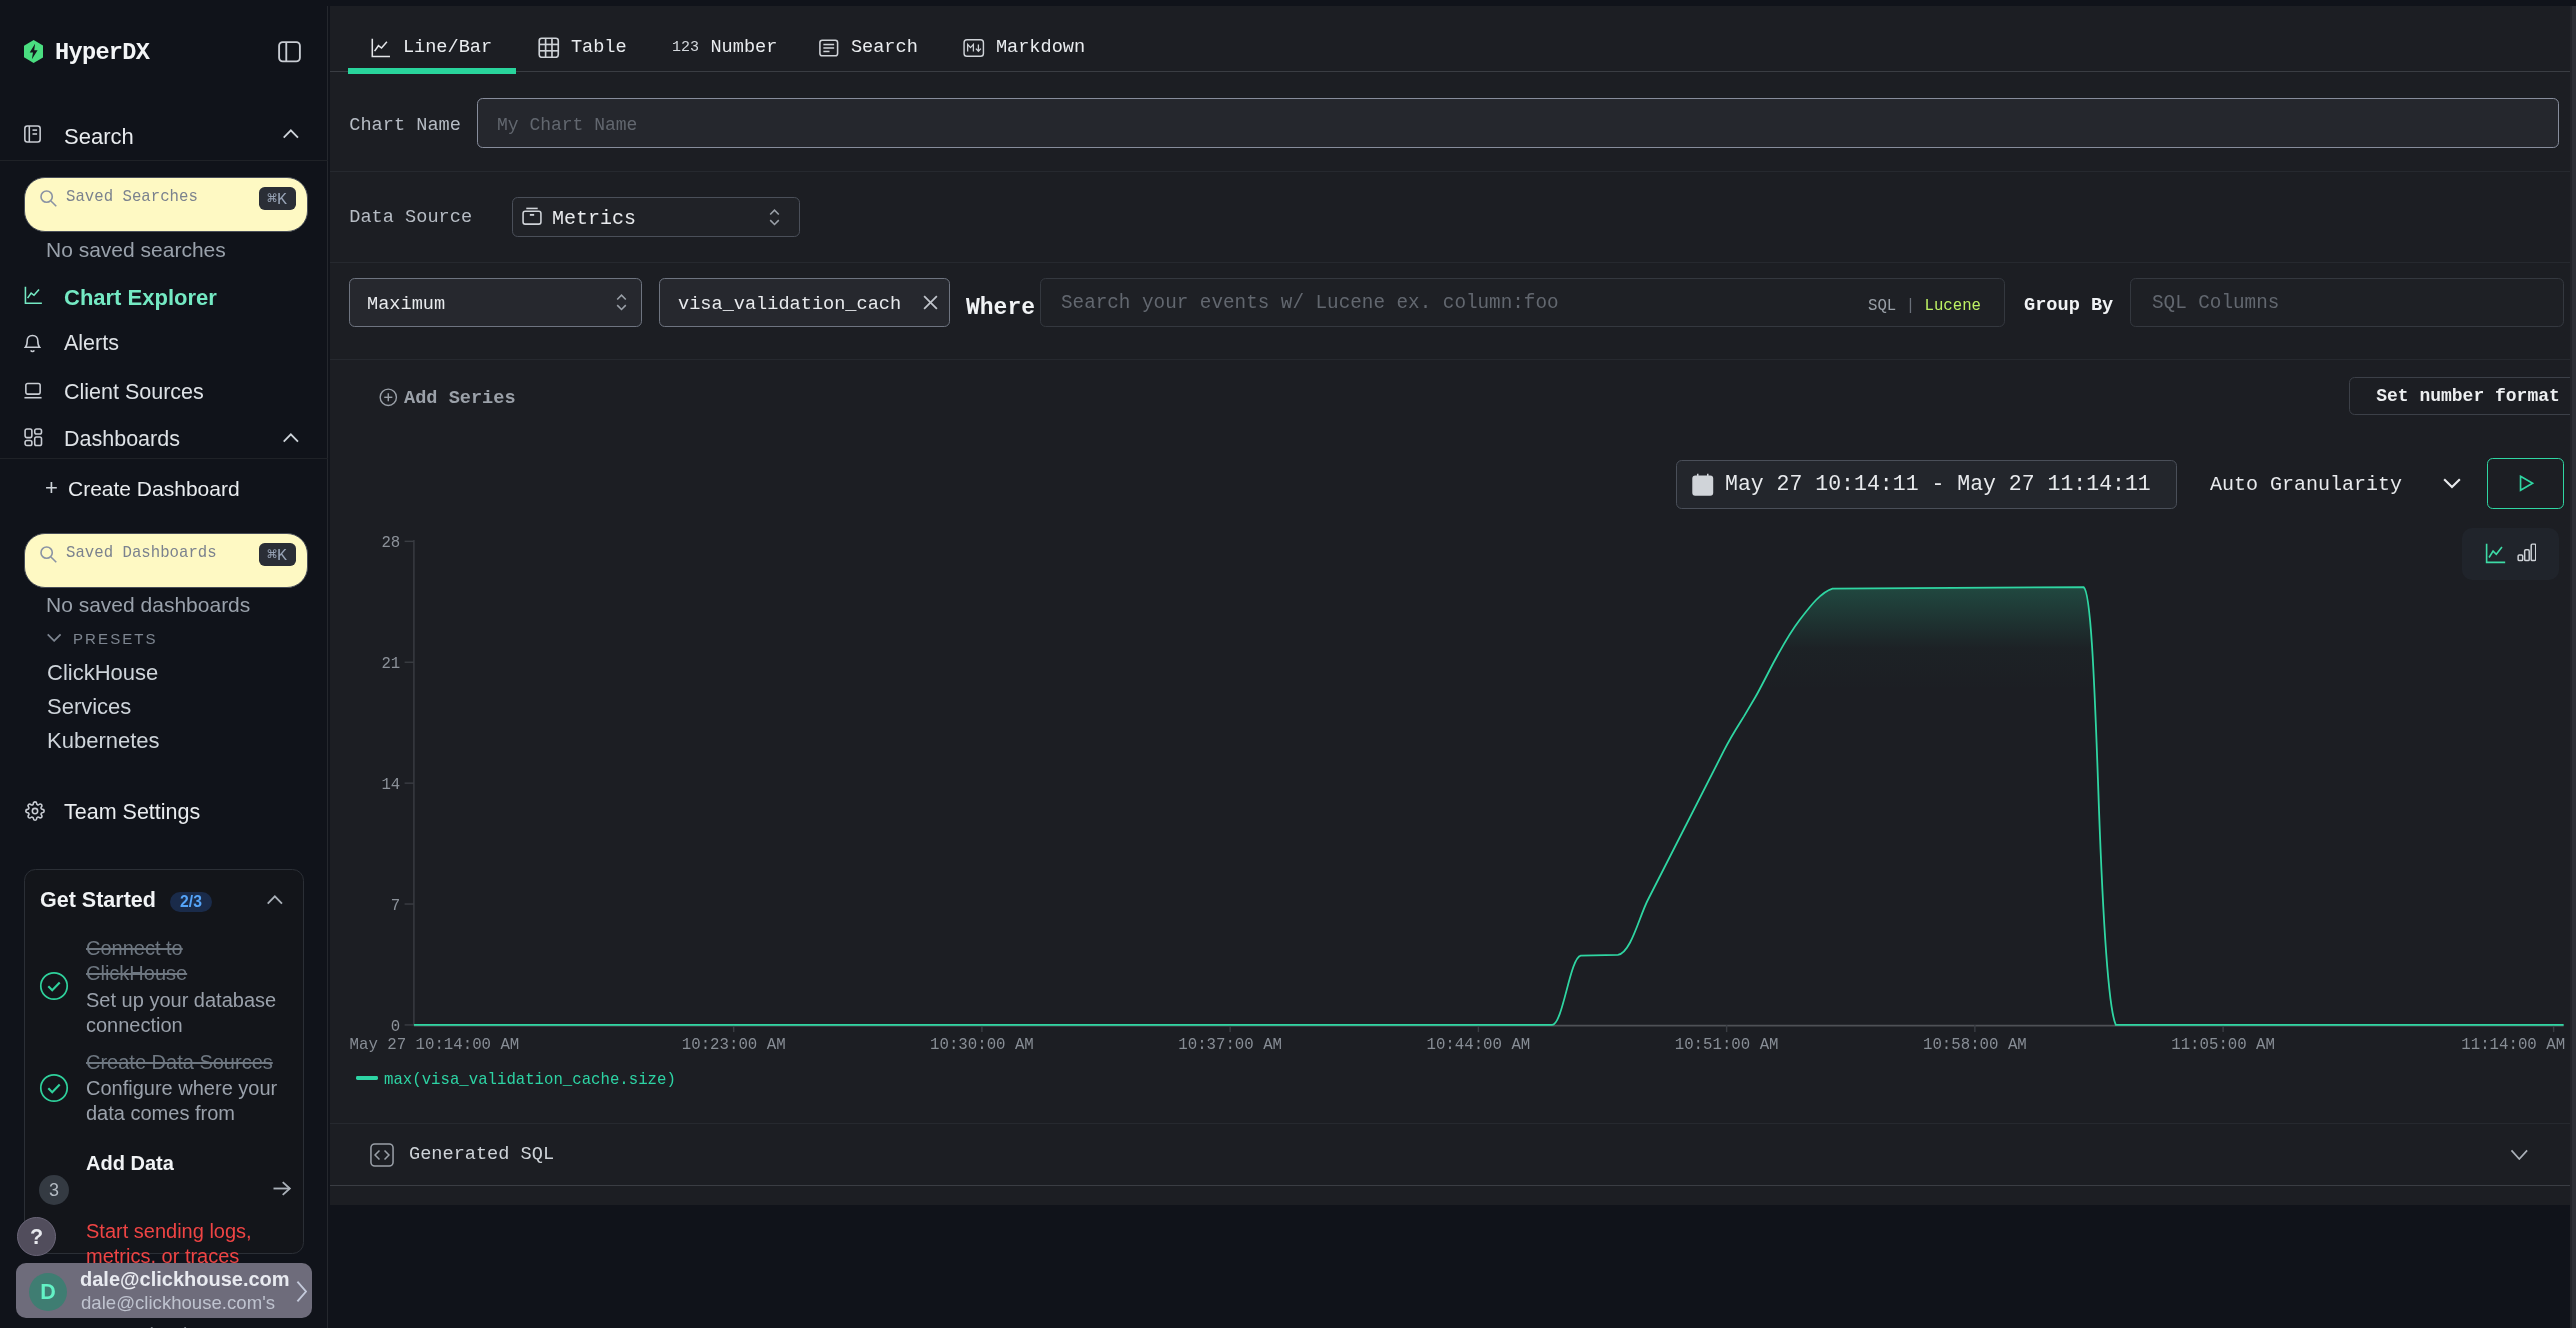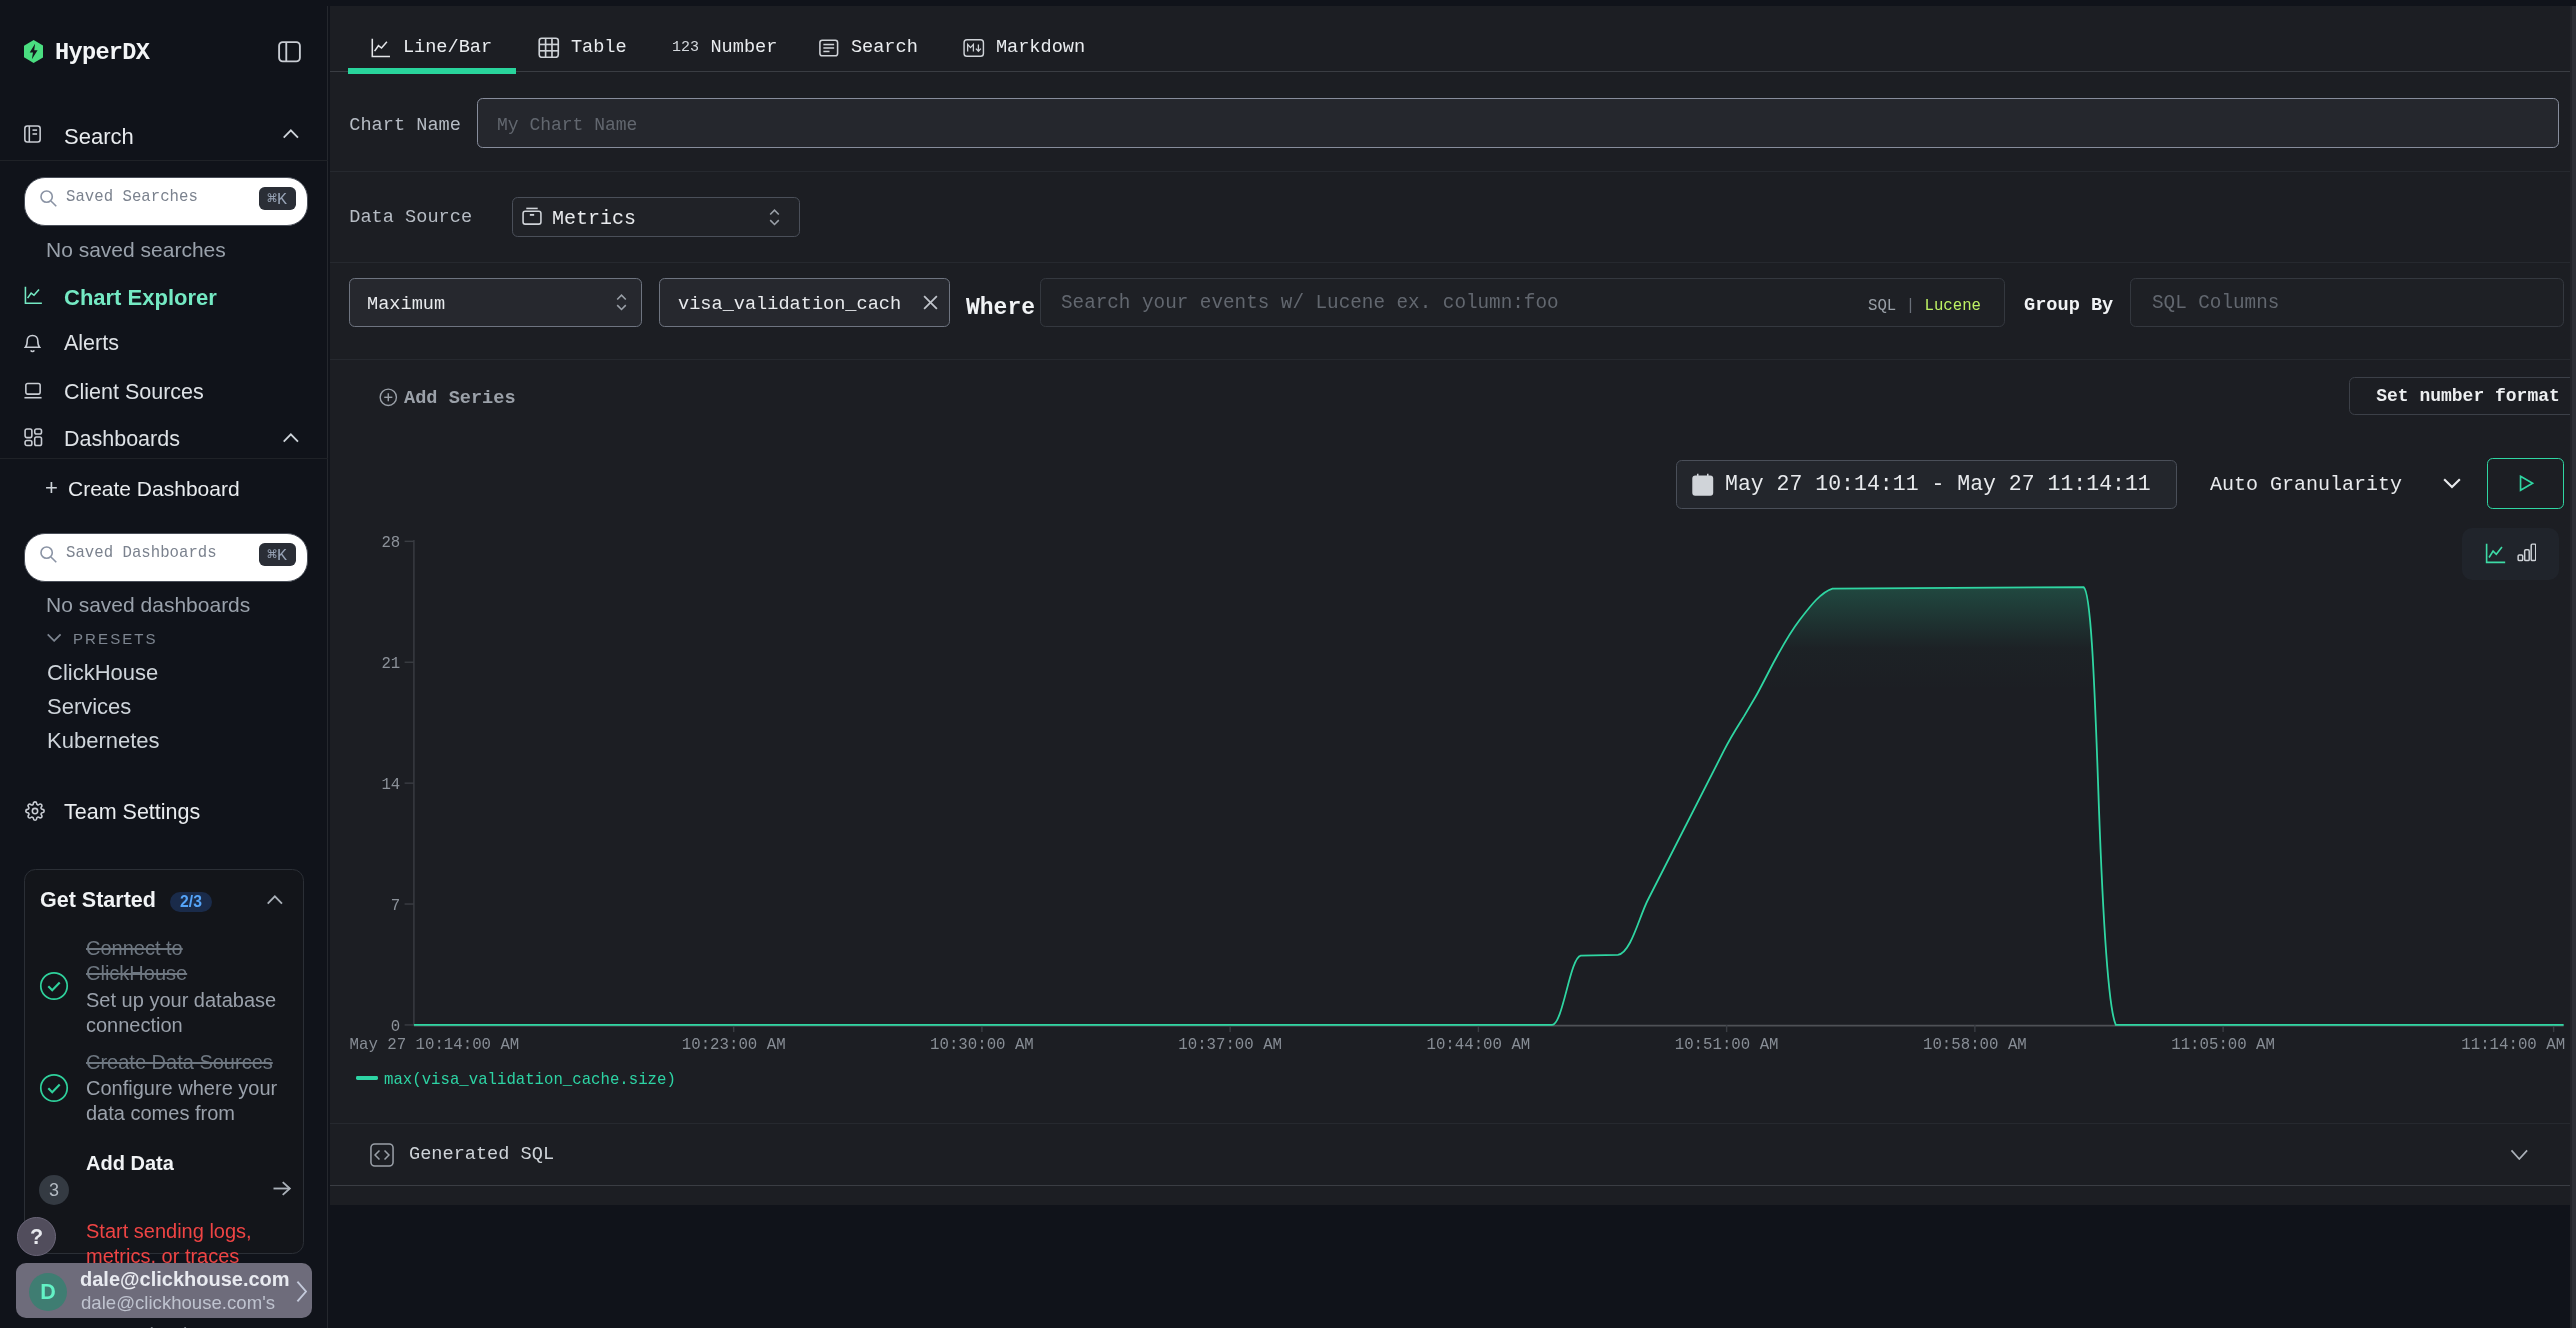--- a/index.html
+++ b/index.html
@@ -4,21 +4,21 @@
 <style>
   * { margin:0; padding:0; box-sizing:border-box; }
   html,body { width:2576px; height:1328px; overflow:hidden; background:#10131a; }
   .sans { font-family:"Liberation Sans", sans-serif; }
   .mono { font-family:"Liberation Mono", monospace; }
   .abs { position:absolute; }
   #page { position:relative; width:2576px; height:1328px; background:#10131a;margin-top:6px; }
   
   #sidebar { position:absolute; left:0; top:0; width:328px; height:1328px; background:#10131a; border-right:1.4px solid #25282e; }
   .navtxt { font-family:"Liberation Sans", sans-serif; font-size:21.5px; color:#dee2e6; }
-  .pill { position:absolute; left:24px; width:284px; height:49px; border-radius:21px; background:#ffffff; border:1.4px solid #494e58; }
+  .pill { position:absolute; left:24px; width:284px; height:55px; border-radius:21px; background:#fef9c3; border:1.4px solid #494e58; }
   .pill .ph { position:absolute; left:41px; top:10px; font-family:"Liberation Mono", monospace; font-size:15.7px; color:#7b828e; }
   .kbd { position:absolute; right:11.4px; top:8.6px; height:23px; background:#2a2e36; border-radius:5.7px; font-family:"Liberation Mono", monospace; font-size:16.5px; color:#97a3b5; padding:2.1px 8.6px 0; }
   
   #main { position:absolute; left:330px; top:0; right:0; height:1328px; background:#1c1e23; }
   .divider { position:absolute; left:0; right:0; height:1.4px; background:#26292f; }
   .tab { position:absolute; top:8.6px; height:66px; display:flex; align-items:center; gap:11.4px; font-family:"Liberation Mono", monospace; font-size:18.6px; color:#e9ecef; }
   .inp { position:absolute; background:#24262c; border:1.4px solid #3c4048; border-radius:5.7px; }
   .mlabel { position:absolute; font-family:"Liberation Mono", monospace; font-size:18.6px; color:#b6bcc4; }
   .ph2 { font-family:"Liberation Mono", monospace; font-size:18px; color:#62676f; }
 </style>

